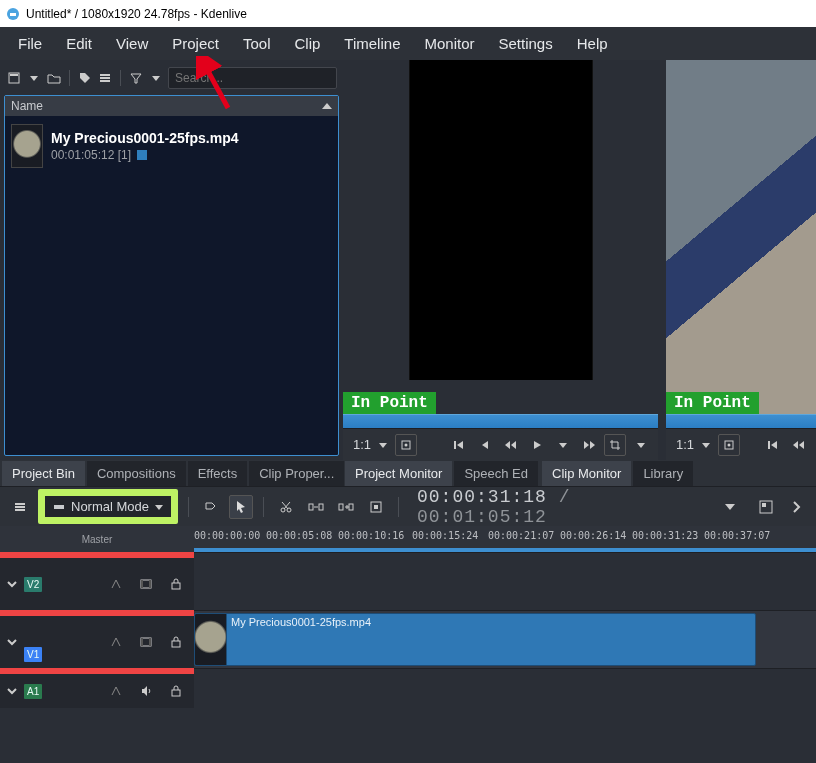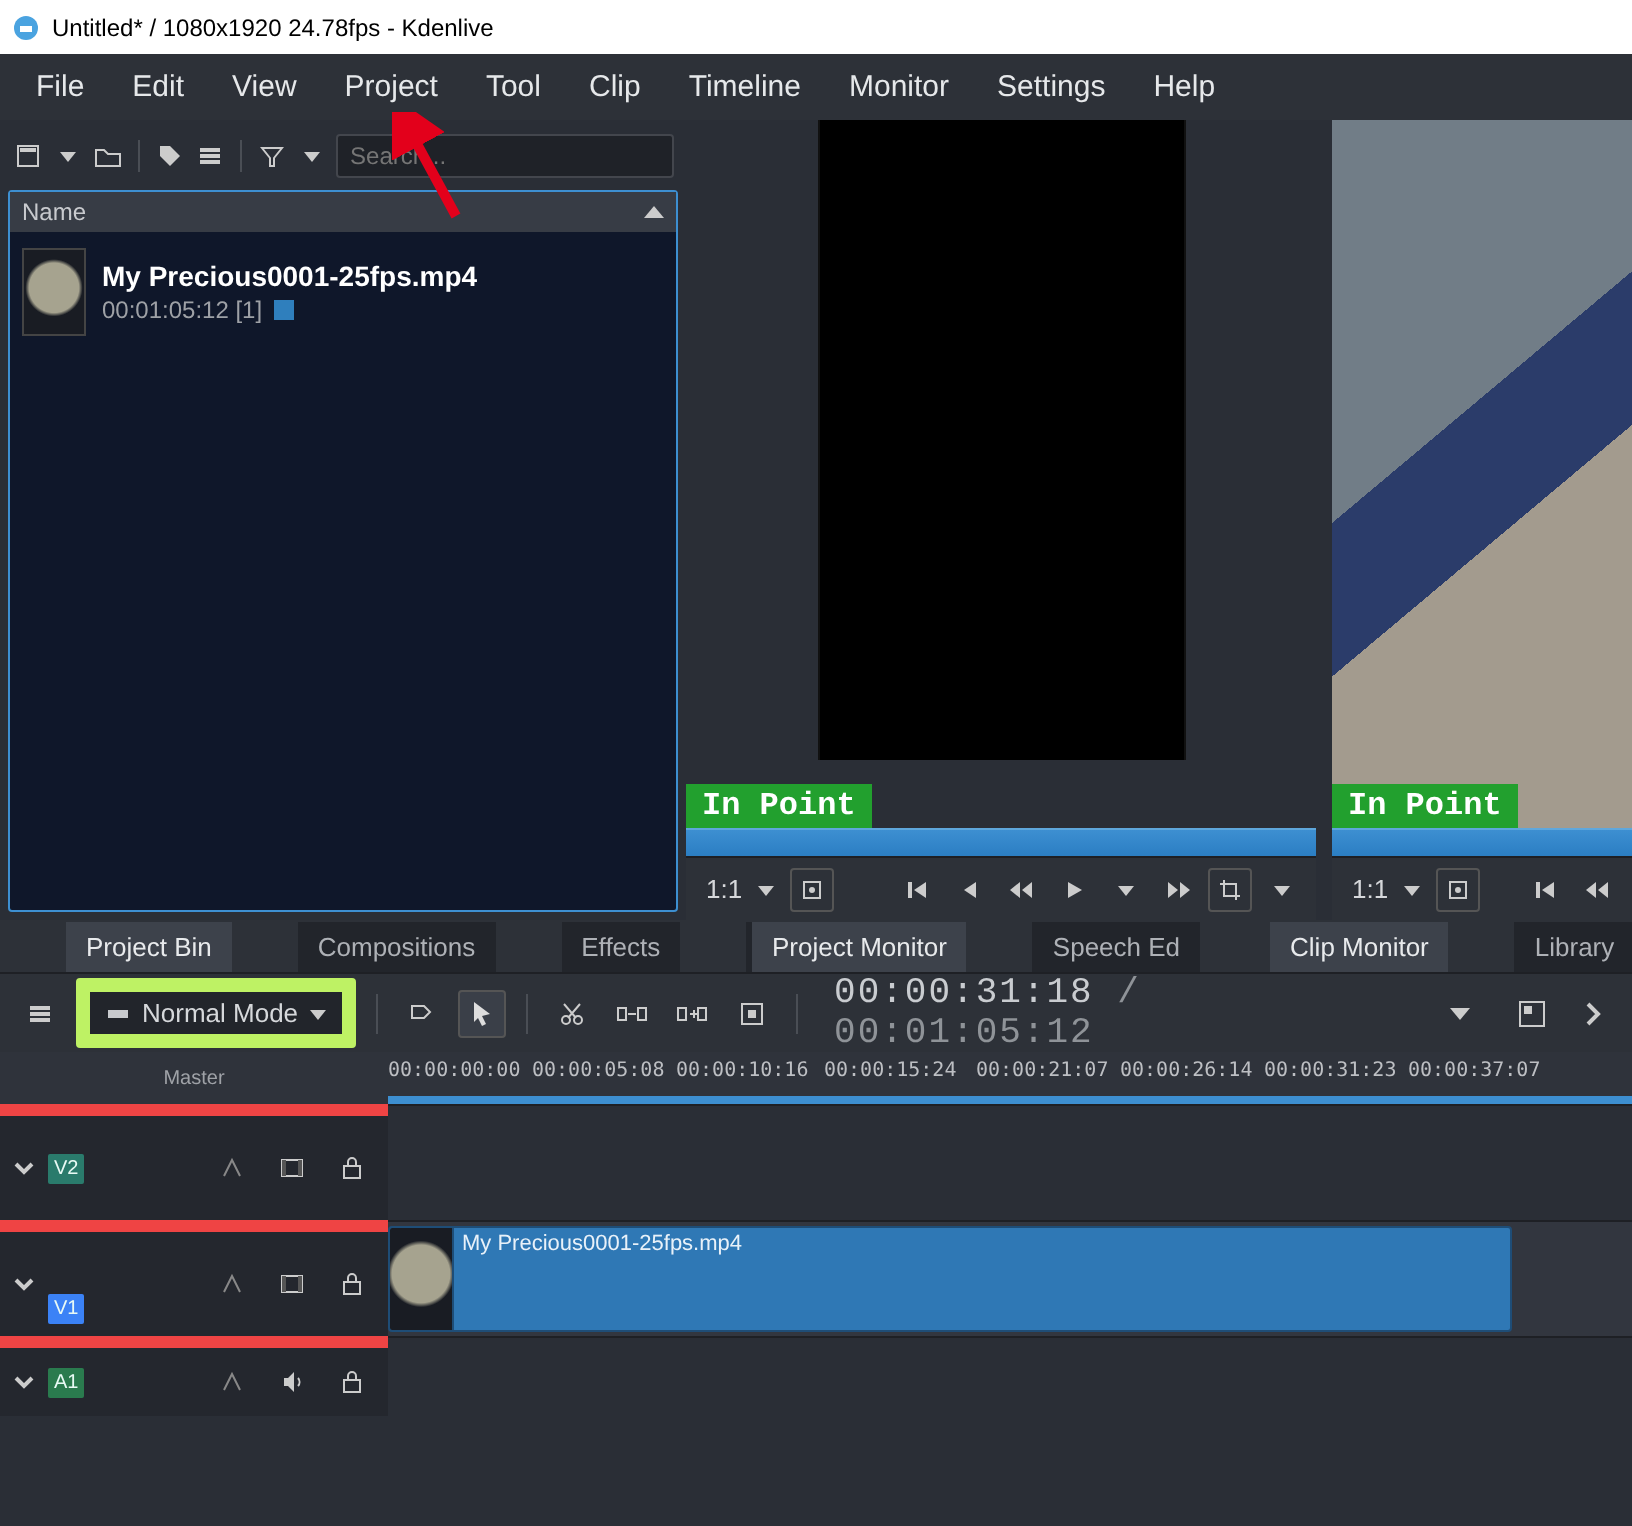--- a/index.html
+++ b/index.html
@@ -179,21 +179,20 @@
     padding:0 4px; height:22px;
     color:#d6d8db;
     cursor:pointer;
   }
   .tab {
     padding:5px 10px;
     background:#22252b;
     color:#aeb1b6;
     cursor:pointer;
     white-space:nowrap;
-    margin-left:31px;
   }
   .tab.active { background:#3d424b; color:#e8eaec; }
   .navbtn { width:18px; display:flex; justify-content:center; align-items:center; color:#d6d8db; cursor:pointer; }
 
   .tabs-row {
     display:flex;
     background:#2d3138;
     height:26px;
   }
   .tabs-group { display:flex; gap:2px; padding:0 2px; align-items:center; }

